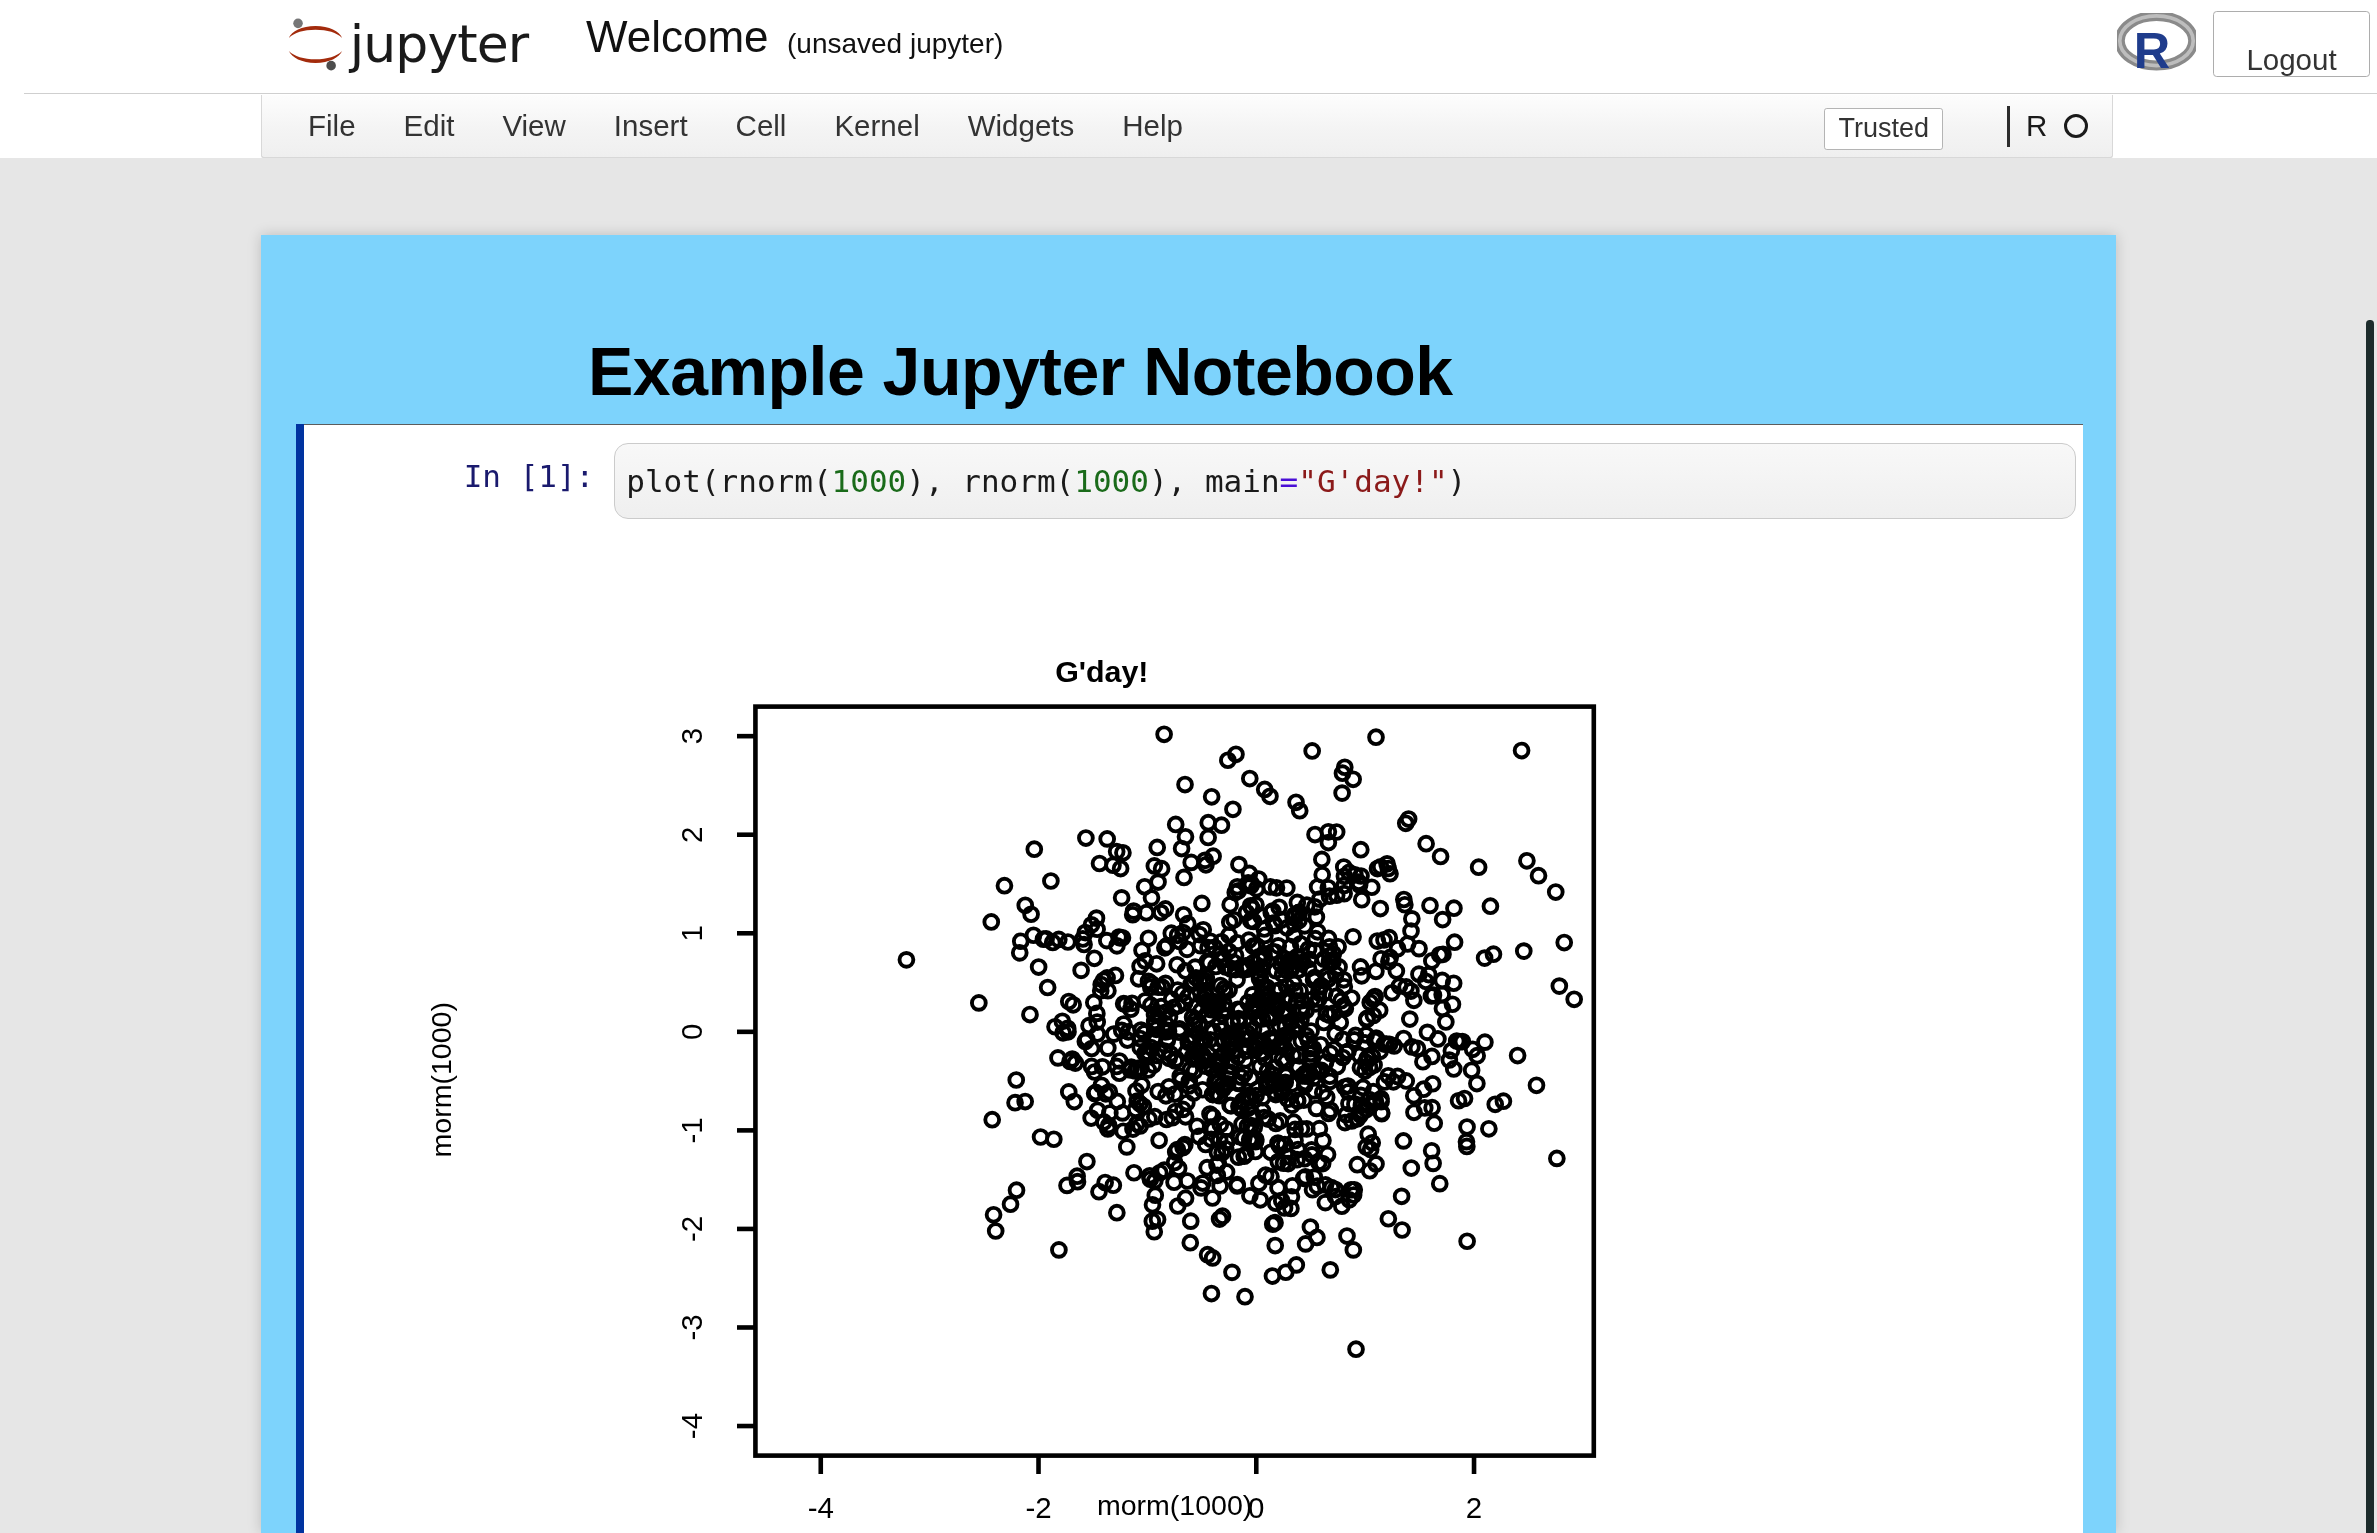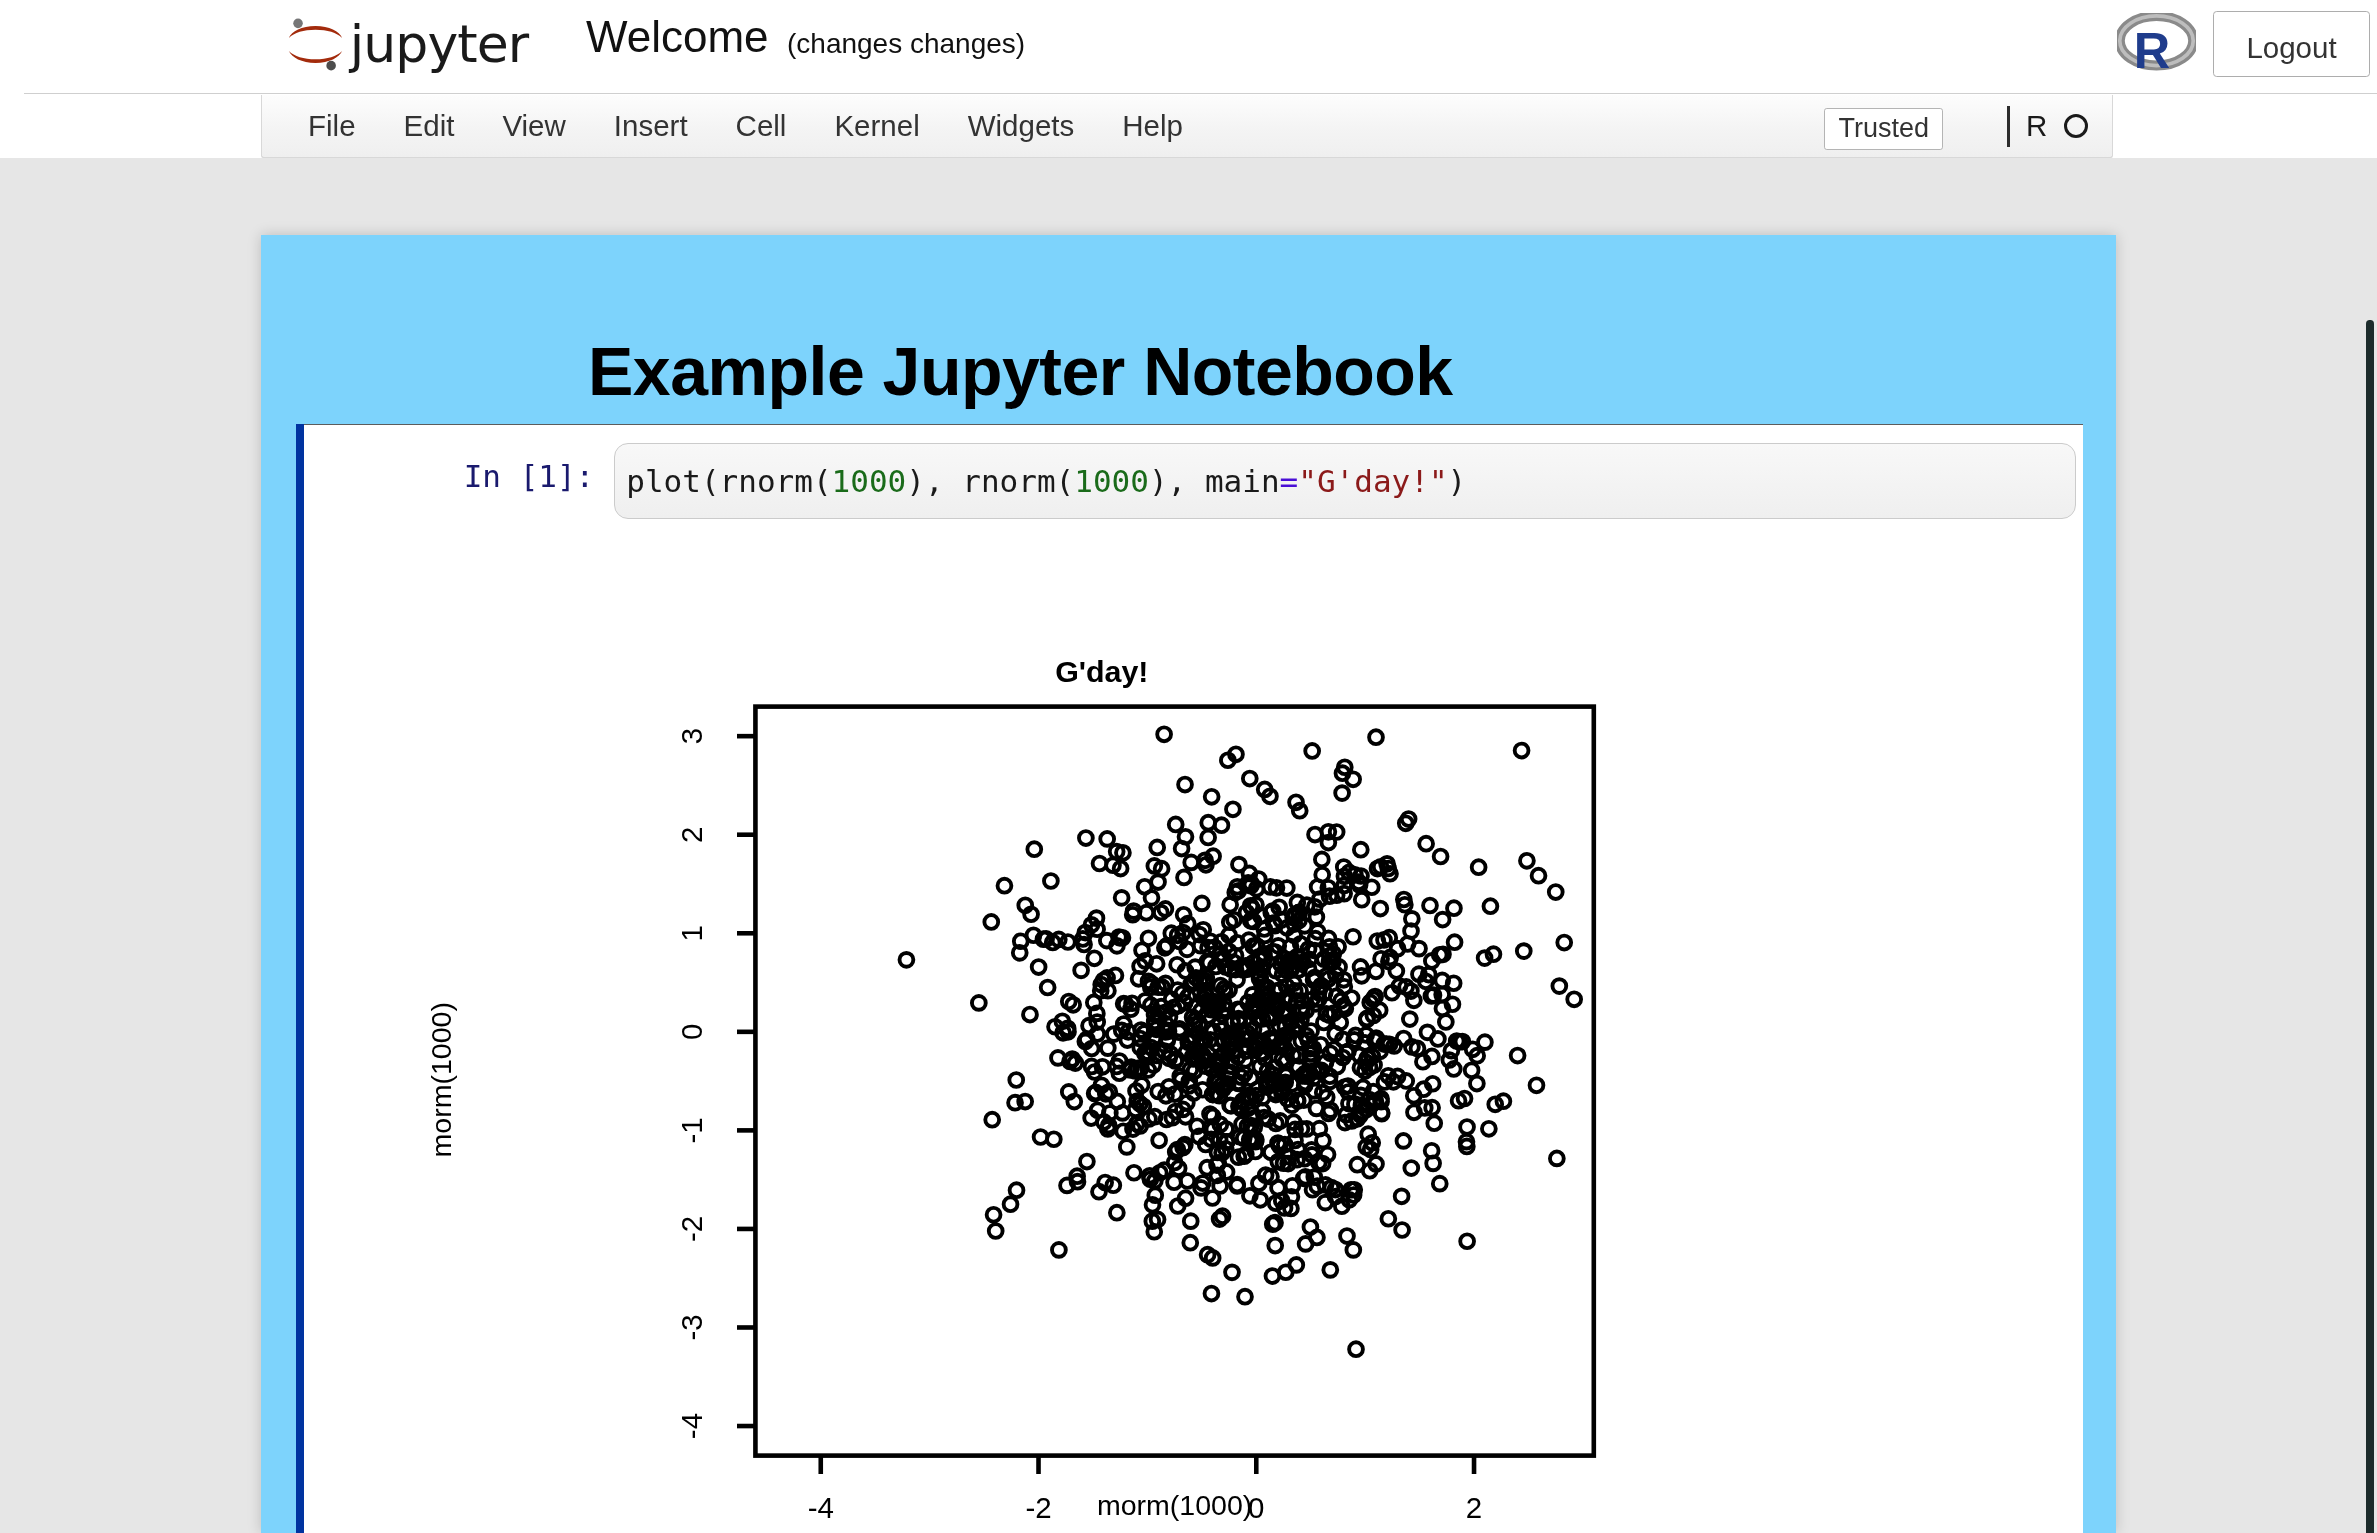--- a/index.html
+++ b/index.html
@@ -44,21 +44,21 @@
     position: absolute; right: 205px; top: 13px;
     width: 79px; height: 61px;
   }
   .logout-btn {
     position: absolute; right: 31px; top: 11px;
     width: 157px; height: 66px;
     border: 0.9px solid #adadad; border-radius: 3.7px;
     background: #ffffff; color: #333333;
     font-size: 29.5px; font-family: "Liberation Sans", sans-serif;
     cursor: pointer; line-height: 63px; text-align: center;
-    padding: 4px;
+    padding: 16px;
   }
 
   
   .menubar {
     position: absolute; top: 95px; left: 261px;
     width: 1852px; height: 63px;
     background: linear-gradient(to bottom, #fdfdfd 0%, #f4f4f4 55%, #efefef 100%);
     border: 0.9px solid #d8d8d8;
     border-top: none;
     border-radius: 0 0 2.8px 2.8px;
@@ -183,21 +183,21 @@
       <svg class="jup-logo" viewBox="0 0 66 62">
         <circle cx="14" cy="8" r="5.2" fill="#767677"></circle>
         <circle cx="50" cy="54" r="5.2" fill="#4d4d4d"></circle>
         <path d="M33 11 C18 11 7 17 4 24 C10 18 20 15 33 15 C46 15 56 18 62 24 C59 17 48 11 33 11 Z" fill="#a32b0c"></path>
         <path d="M33 51 C18 51 7 45 4 38 C10 44 20 47 33 47 C46 47 56 44 62 38 C59 45 48 51 33 51 Z" fill="#a32b0c"></path>
       </svg>
       <span class="jup-word">jupyter</span>
     </div>
 
     <div class="nb-title">Welcome</div>
-    <div class="nb-dirty">(changes changes)</div>
+    <div class="nb-dirty">(unsaved jupyter)</div>
 
     <svg class="r-logo" viewBox="0 0 86 66">
       <ellipse cx="43" cy="30" rx="40" ry="27" fill="none" stroke="#8a8a8a" stroke-width="11"></ellipse>
       <ellipse cx="43" cy="30" rx="40" ry="27" fill="none" stroke="#bdbdbd" stroke-width="4"></ellipse>
       <text x="38" y="60" font-family="Liberation Sans, sans-serif" font-size="55" font-weight="700" fill="#1f3c8c" text-anchor="middle">R</text>
     </svg>
 
     <button class="logout-btn">Logout</button>
   </div>
 

